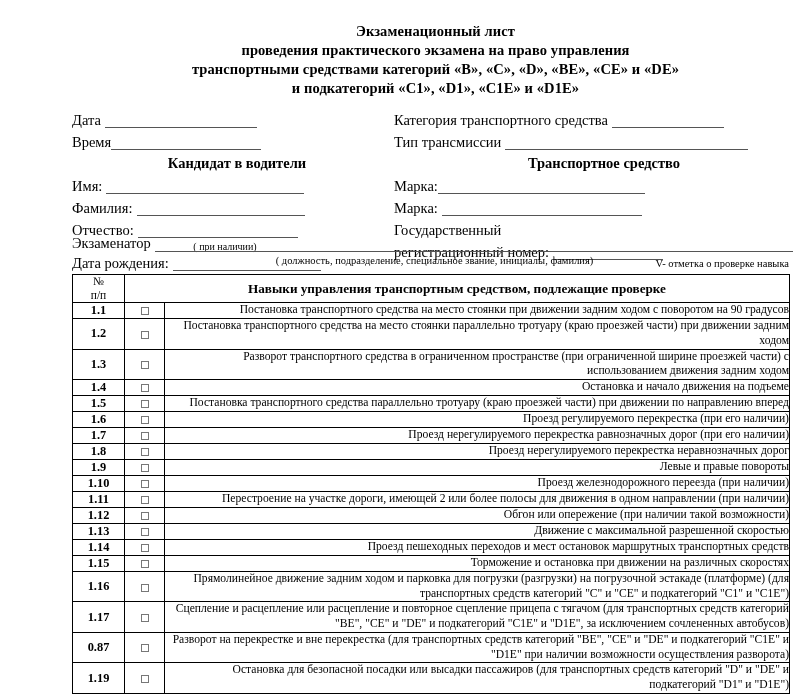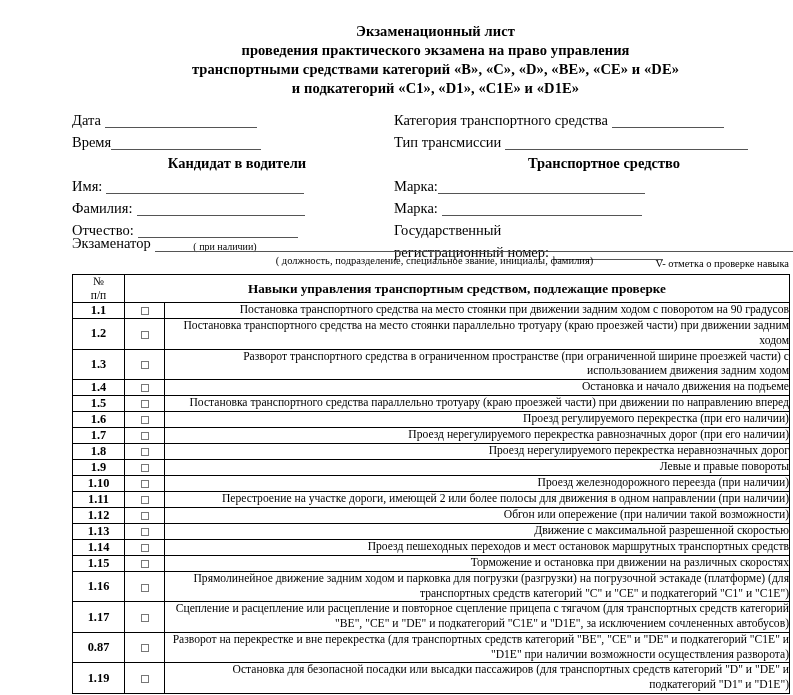--- a/index.html
+++ b/index.html
@@ -217,20 +217,24 @@
       </div>
       <div class="frow">
         <span class="flabel">Фамилия:</span>
         <span class="fline w-name"></span>
       </div>
       <div class="frow">
         <span class="flabel">Отчество:</span>
         <span class="fline w-otch"></span>
       </div>
       <div class="subnote">( при наличии)</div>
+      <div class="frow">
+        <span class="flabel">Дата рождения:</span>
+        <span class="fline w-birth"></span>
+      </div>
     </div>
 
     <div class="col-right">
       <div class="frow">
         <span class="flabel">Категория транспортного средства</span>
         <span class="fline w-cat"></span>
       </div>
       <div class="frow">
         <span class="flabel">Тип трансмиссии</span>
         <span class="fline w-trans"></span>

